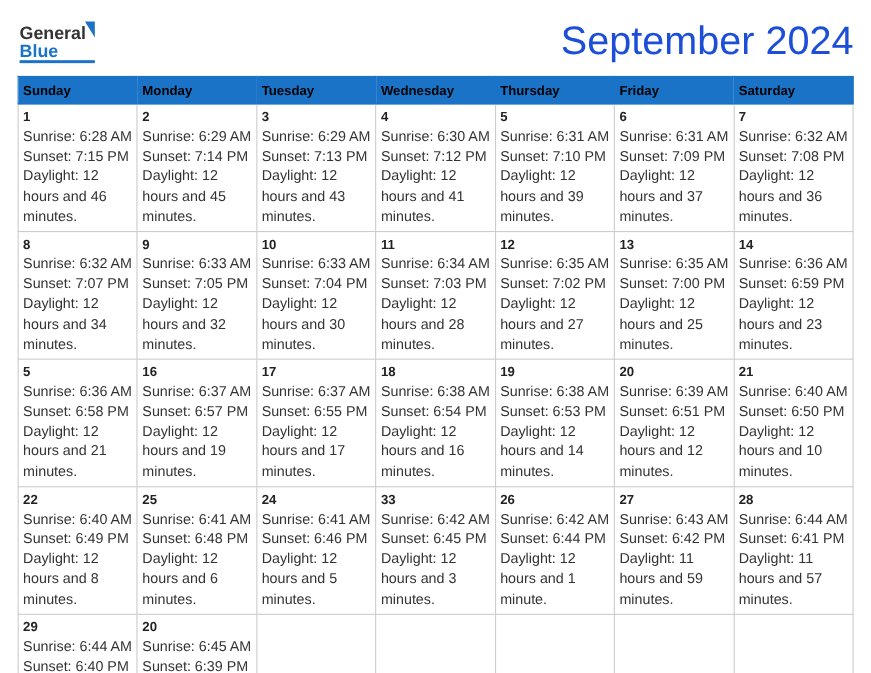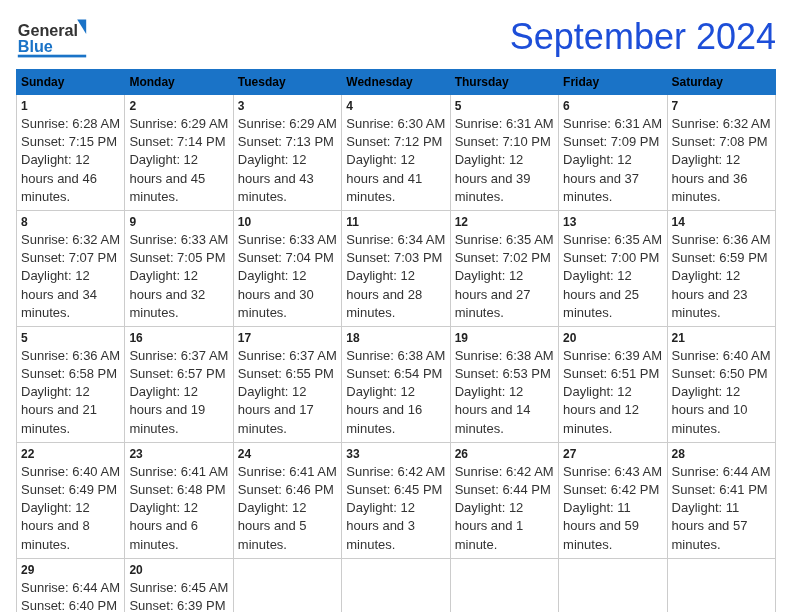--- a/index.html
+++ b/index.html
@@ -199,21 +199,21 @@
           <span class="day-num">21</span>
           <div class="day-info">Sunrise: 6:40 AM<br>Sunset: 6:50 PM<br>Daylight: 12 hours and 10 minutes.</div>
         </td>
       </tr>
       <tr>
         <td>
           <span class="day-num">22</span>
           <div class="day-info">Sunrise: 6:40 AM<br>Sunset: 6:49 PM<br>Daylight: 12 hours and 8 minutes.</div>
         </td>
         <td>
-          <span class="day-num">23</span>
+          <span class="day-num">25</span>
           <div class="day-info">Sunrise: 6:41 AM<br>Sunset: 6:48 PM<br>Daylight: 12 hours and 6 minutes.</div>
         </td>
         <td>
           <span class="day-num">24</span>
           <div class="day-info">Sunrise: 6:41 AM<br>Sunset: 6:46 PM<br>Daylight: 12 hours and 5 minutes.</div>
         </td>
         <td>
           <span class="day-num">33</span>
           <div class="day-info">Sunrise: 6:42 AM<br>Sunset: 6:45 PM<br>Daylight: 12 hours and 3 minutes.</div>
         </td>

